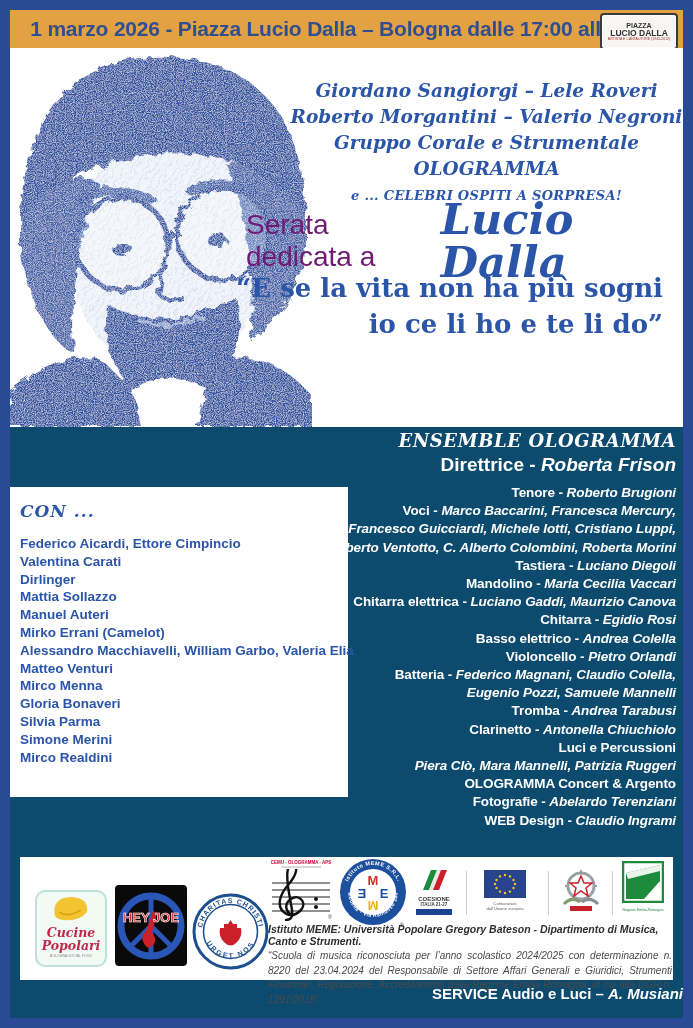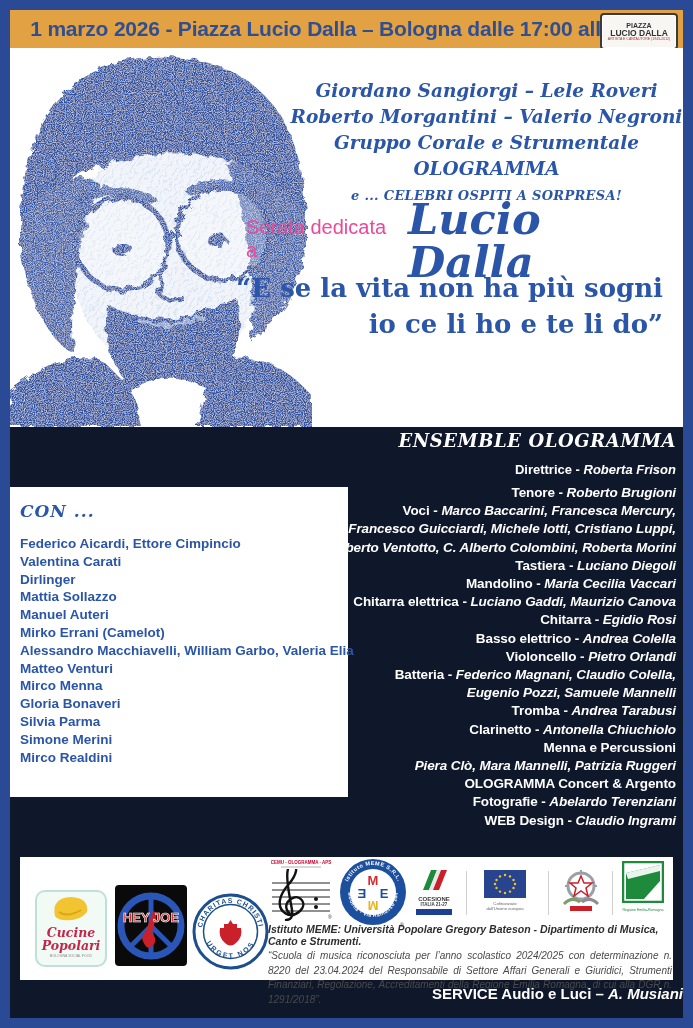--- a/index.html
+++ b/index.html
@@ -16,28 +16,28 @@
   .sign-l2{font-size:8.5px;font-weight:bold;color:#333;}
   .sign-l3{font-size:3.5px;color:#a33;white-space:nowrap;}
   
   .top-area{position:absolute;left:10px;top:48px;width:673px;height:470px;background:#ffffff;}
   .portrait{position:absolute;left:0;top:0;width:302px;height:379px;}
   .script{font-family:"DejaVu Serif", serif;font-style:italic;font-weight:bold;}
   .credits{position:absolute;left:280px;top:30px;width:393px;text-align:center;color:#2b55a8;}
   .credit-line{font-size:18.5px;line-height:26px;font-family:"DejaVu Serif", serif;font-style:italic;font-weight:bold;}
   .credit-line.small{font-size:13px;line-height:28px;letter-spacing:0.3px;}
   .dedication{position:absolute;right:17px;top:150px;width:420px;display:flex;justify-content:flex-end;align-items:baseline;gap:14px;}
-  .dedication-prefix{font-size:20px;color:#ec4899;}
+  .dedication-prefix{font-size:28px;color:#701a75;}
   .dedication-name{font-size:43px;color:#2b55a8;line-height:1;}
   .quote{position:absolute;right:20px;top:222px;width:430px;text-align:right;color:#2b55a8;font-size:26px;line-height:36px;font-family:"DejaVu Serif", serif;font-weight:bold;}
   
-  .field{position:absolute;left:10px;top:427px;width:673px;height:591px;background:#0f172a;}
+  .field{position:absolute;left:10px;top:427px;width:673px;height:591px;background:#0c4a6e;}
   .ensemble-head{position:absolute;right:7px;top:3px;text-align:right;color:#fff;}
   .ensemble-title{font-size:18px;letter-spacing:0.6px;font-family:"DejaVu Serif", serif;font-style:italic;font-weight:bold;}
-  .director-line{font-size:13px;font-weight:bold;margin-top:11px;}
+  .director-line{font-size:19px;font-weight:bold;margin-top:3px;}
   .it{font-style:italic;}
   .ensemble-list{position:absolute;right:7px;top:57px;width:400px;text-align:right;color:#fff;font-size:13.5px;font-weight:bold;line-height:18.2px;letter-spacing:-0.1px;}
   .member-line{white-space:nowrap;}
   
   .con-box{position:absolute;left:0px;top:60px;width:338px;height:310px;background:#ffffff;padding:12px 16px 0 10px;box-sizing:border-box;}
   .con-title{font-size:17px;color:#2b55a8;margin:2px 0 14px 0;font-family:"DejaVu Serif", serif;font-style:italic;font-weight:bold;letter-spacing:1px;}
   .con-list{color:#2b55a8;font-size:13.5px;font-weight:bold;line-height:17.8px;}
   .con-item{white-space:nowrap;}
   
   .panel{position:absolute;left:10px;top:430px;width:653px;height:123px;background:#ffffff;}
@@ -156,21 +156,21 @@
         <div class="member-line"><span>Tastiera - </span><span class="it">Luciano Diegoli</span></div>
         <div class="member-line"><span>Mandolino - </span><span class="it">Maria Cecilia Vaccari</span></div>
         <div class="member-line"><span>Chitarra elettrica - </span><span class="it">Luciano Gaddi, Maurizio Canova</span></div>
         <div class="member-line"><span>Chitarra - </span><span class="it">Egidio Rosi</span></div>
         <div class="member-line"><span>Basso elettrico - </span><span class="it">Andrea Colella</span></div>
         <div class="member-line"><span>Violoncello - </span><span class="it">Pietro Orlandi</span></div>
         <div class="member-line"><span>Batteria - </span><span class="it">Federico Magnani, Claudio Colella,</span></div>
         <div class="member-line"><span class="it">Eugenio Pozzi, Samuele Mannelli</span></div>
         <div class="member-line"><span>Tromba - </span><span class="it">Andrea Tarabusi</span></div>
         <div class="member-line"><span>Clarinetto - </span><span class="it">Antonella Chiuchiolo</span></div>
-        <div class="member-line"><span>Menna e Percussioni</span></div>
+        <div class="member-line"><span>Luci e Percussioni</span></div>
         <div class="member-line"><span class="it">Piera Clò, Mara Mannelli, Patrizia Ruggeri</span></div>
         <div class="member-line"><span>OLOGRAMMA Concert &amp; Argento</span></div>
         <div class="member-line"><span>Fotografie - </span><span class="it">Abelardo Terenziani</span></div>
         <div class="member-line"><span>WEB Design - </span><span class="it">Claudio Ingrami</span></div>
       </div>
 
     <div class="con-box">
       <div class="con-title">CON ...</div>
       <div class="con-list" id="con-list">
           <div class="con-item">Federico Aicardi, Ettore Cimpincio</div>

